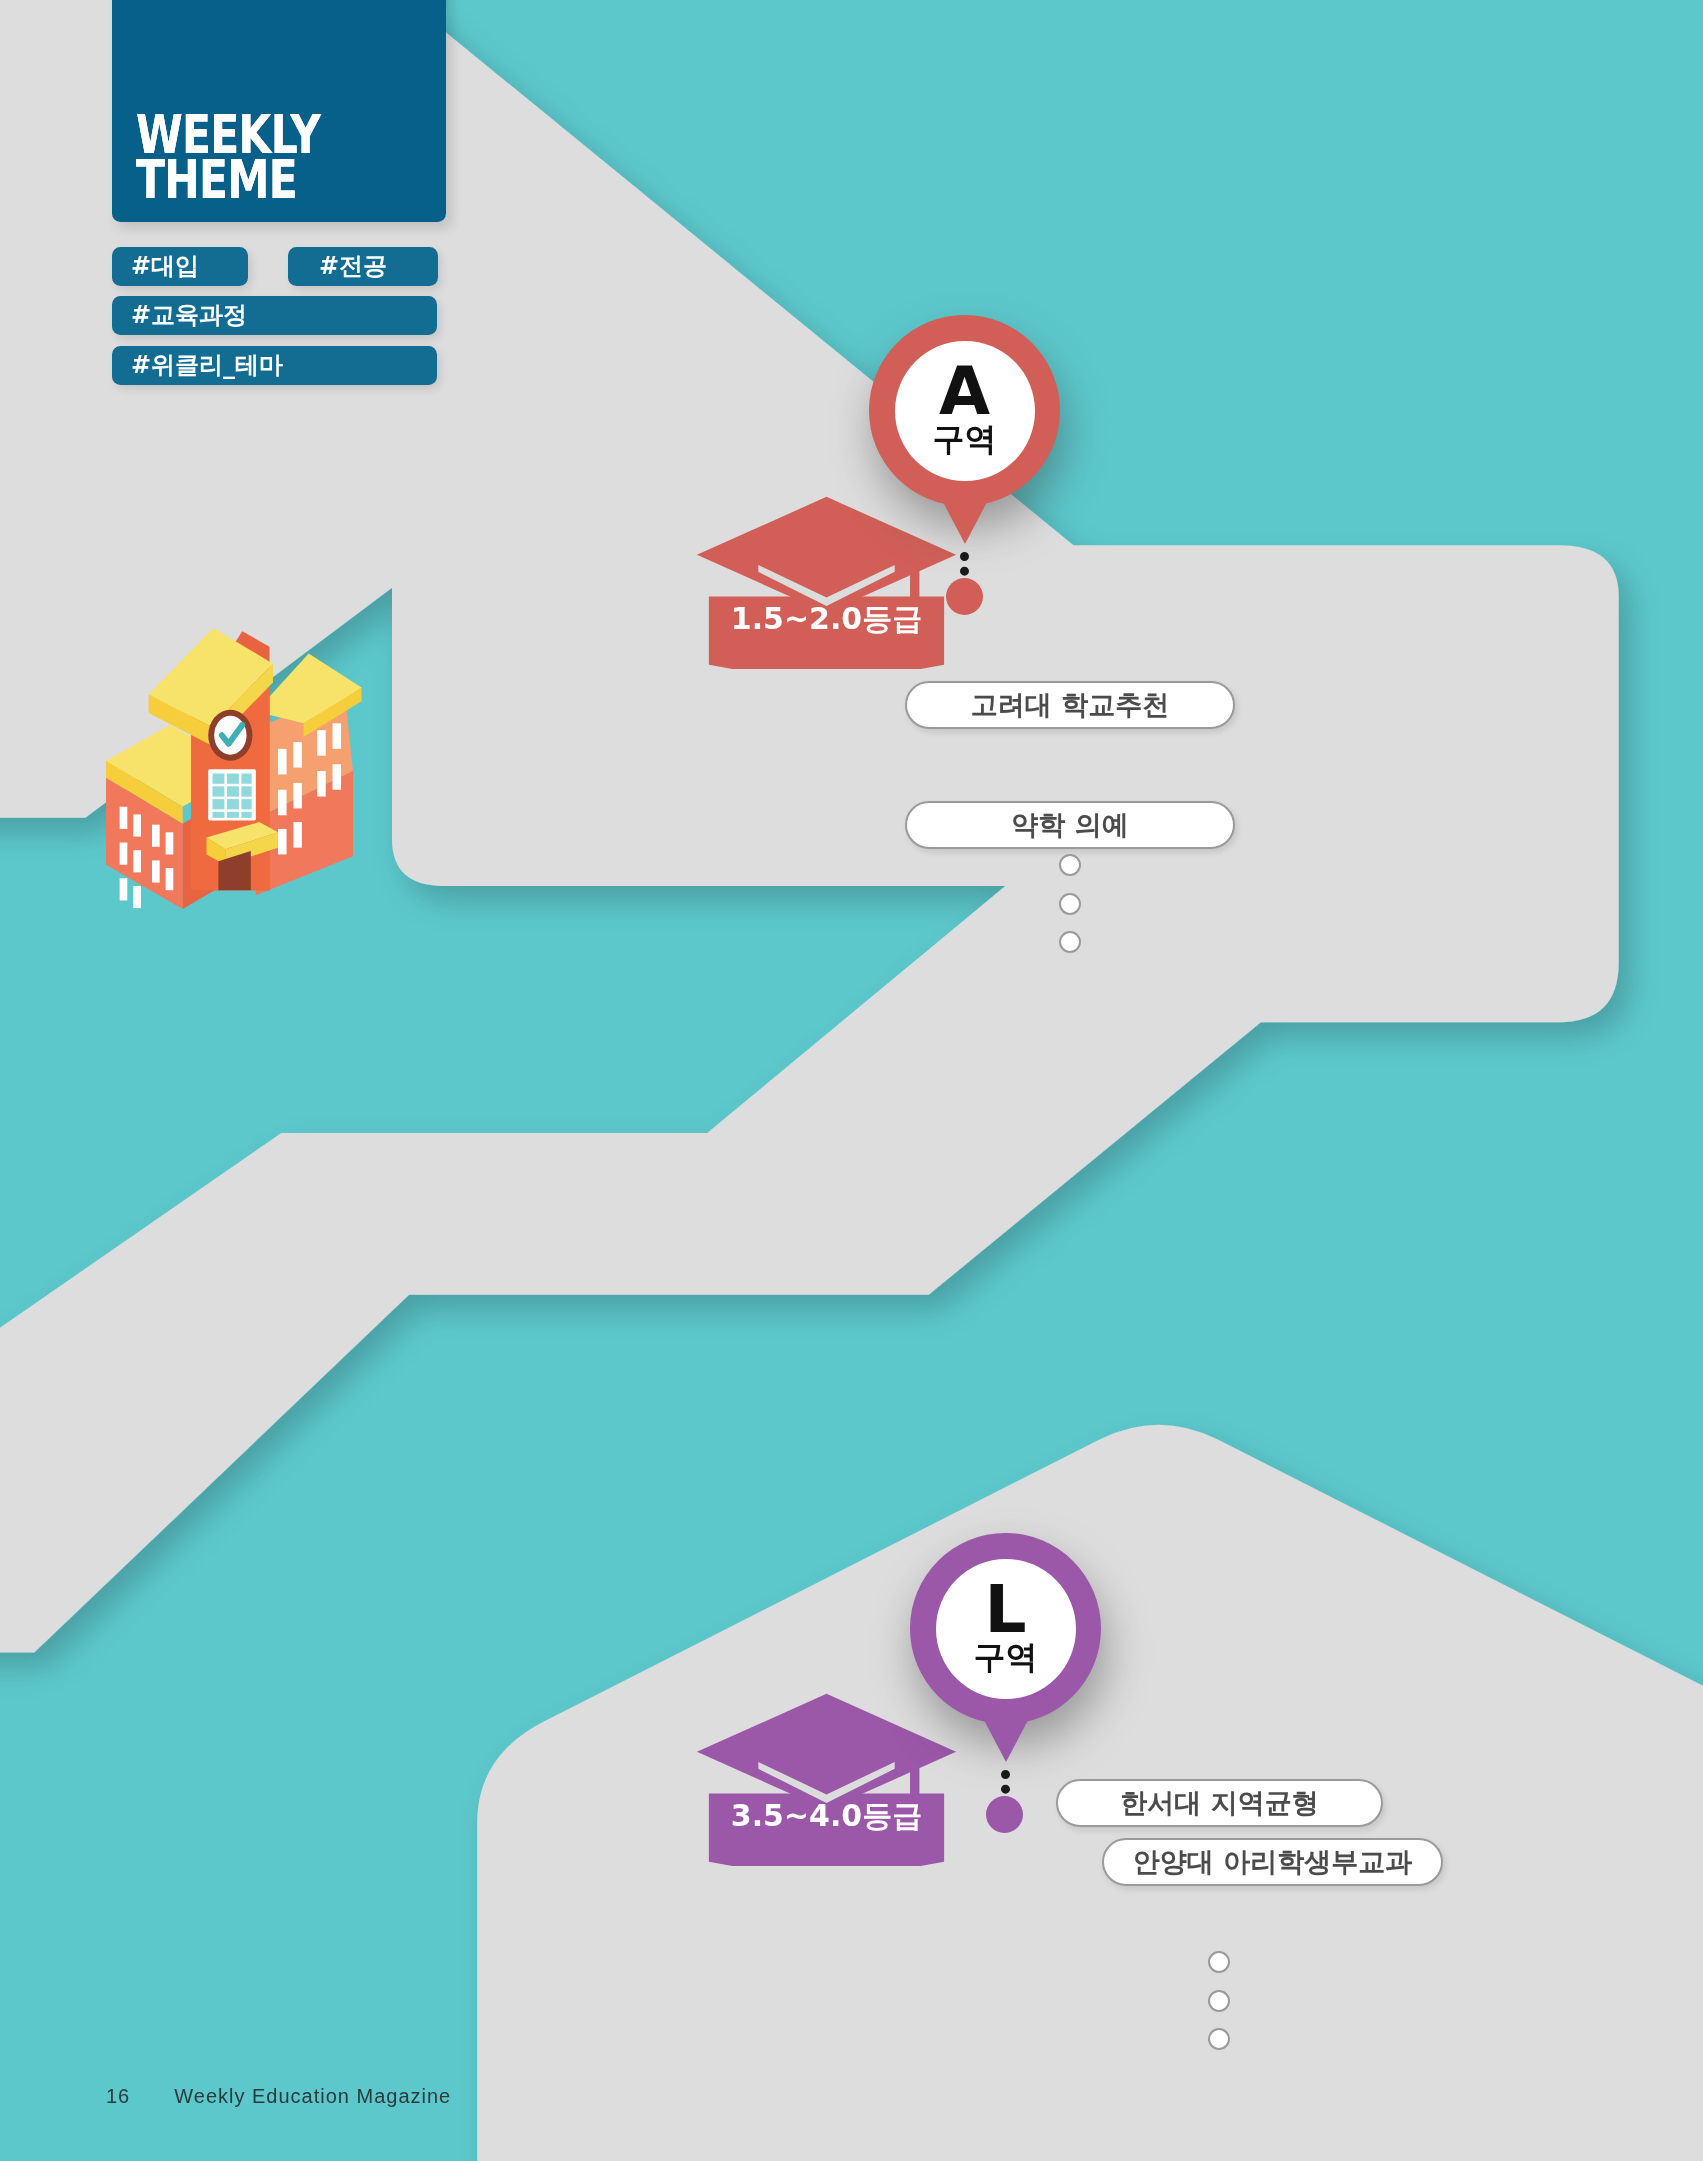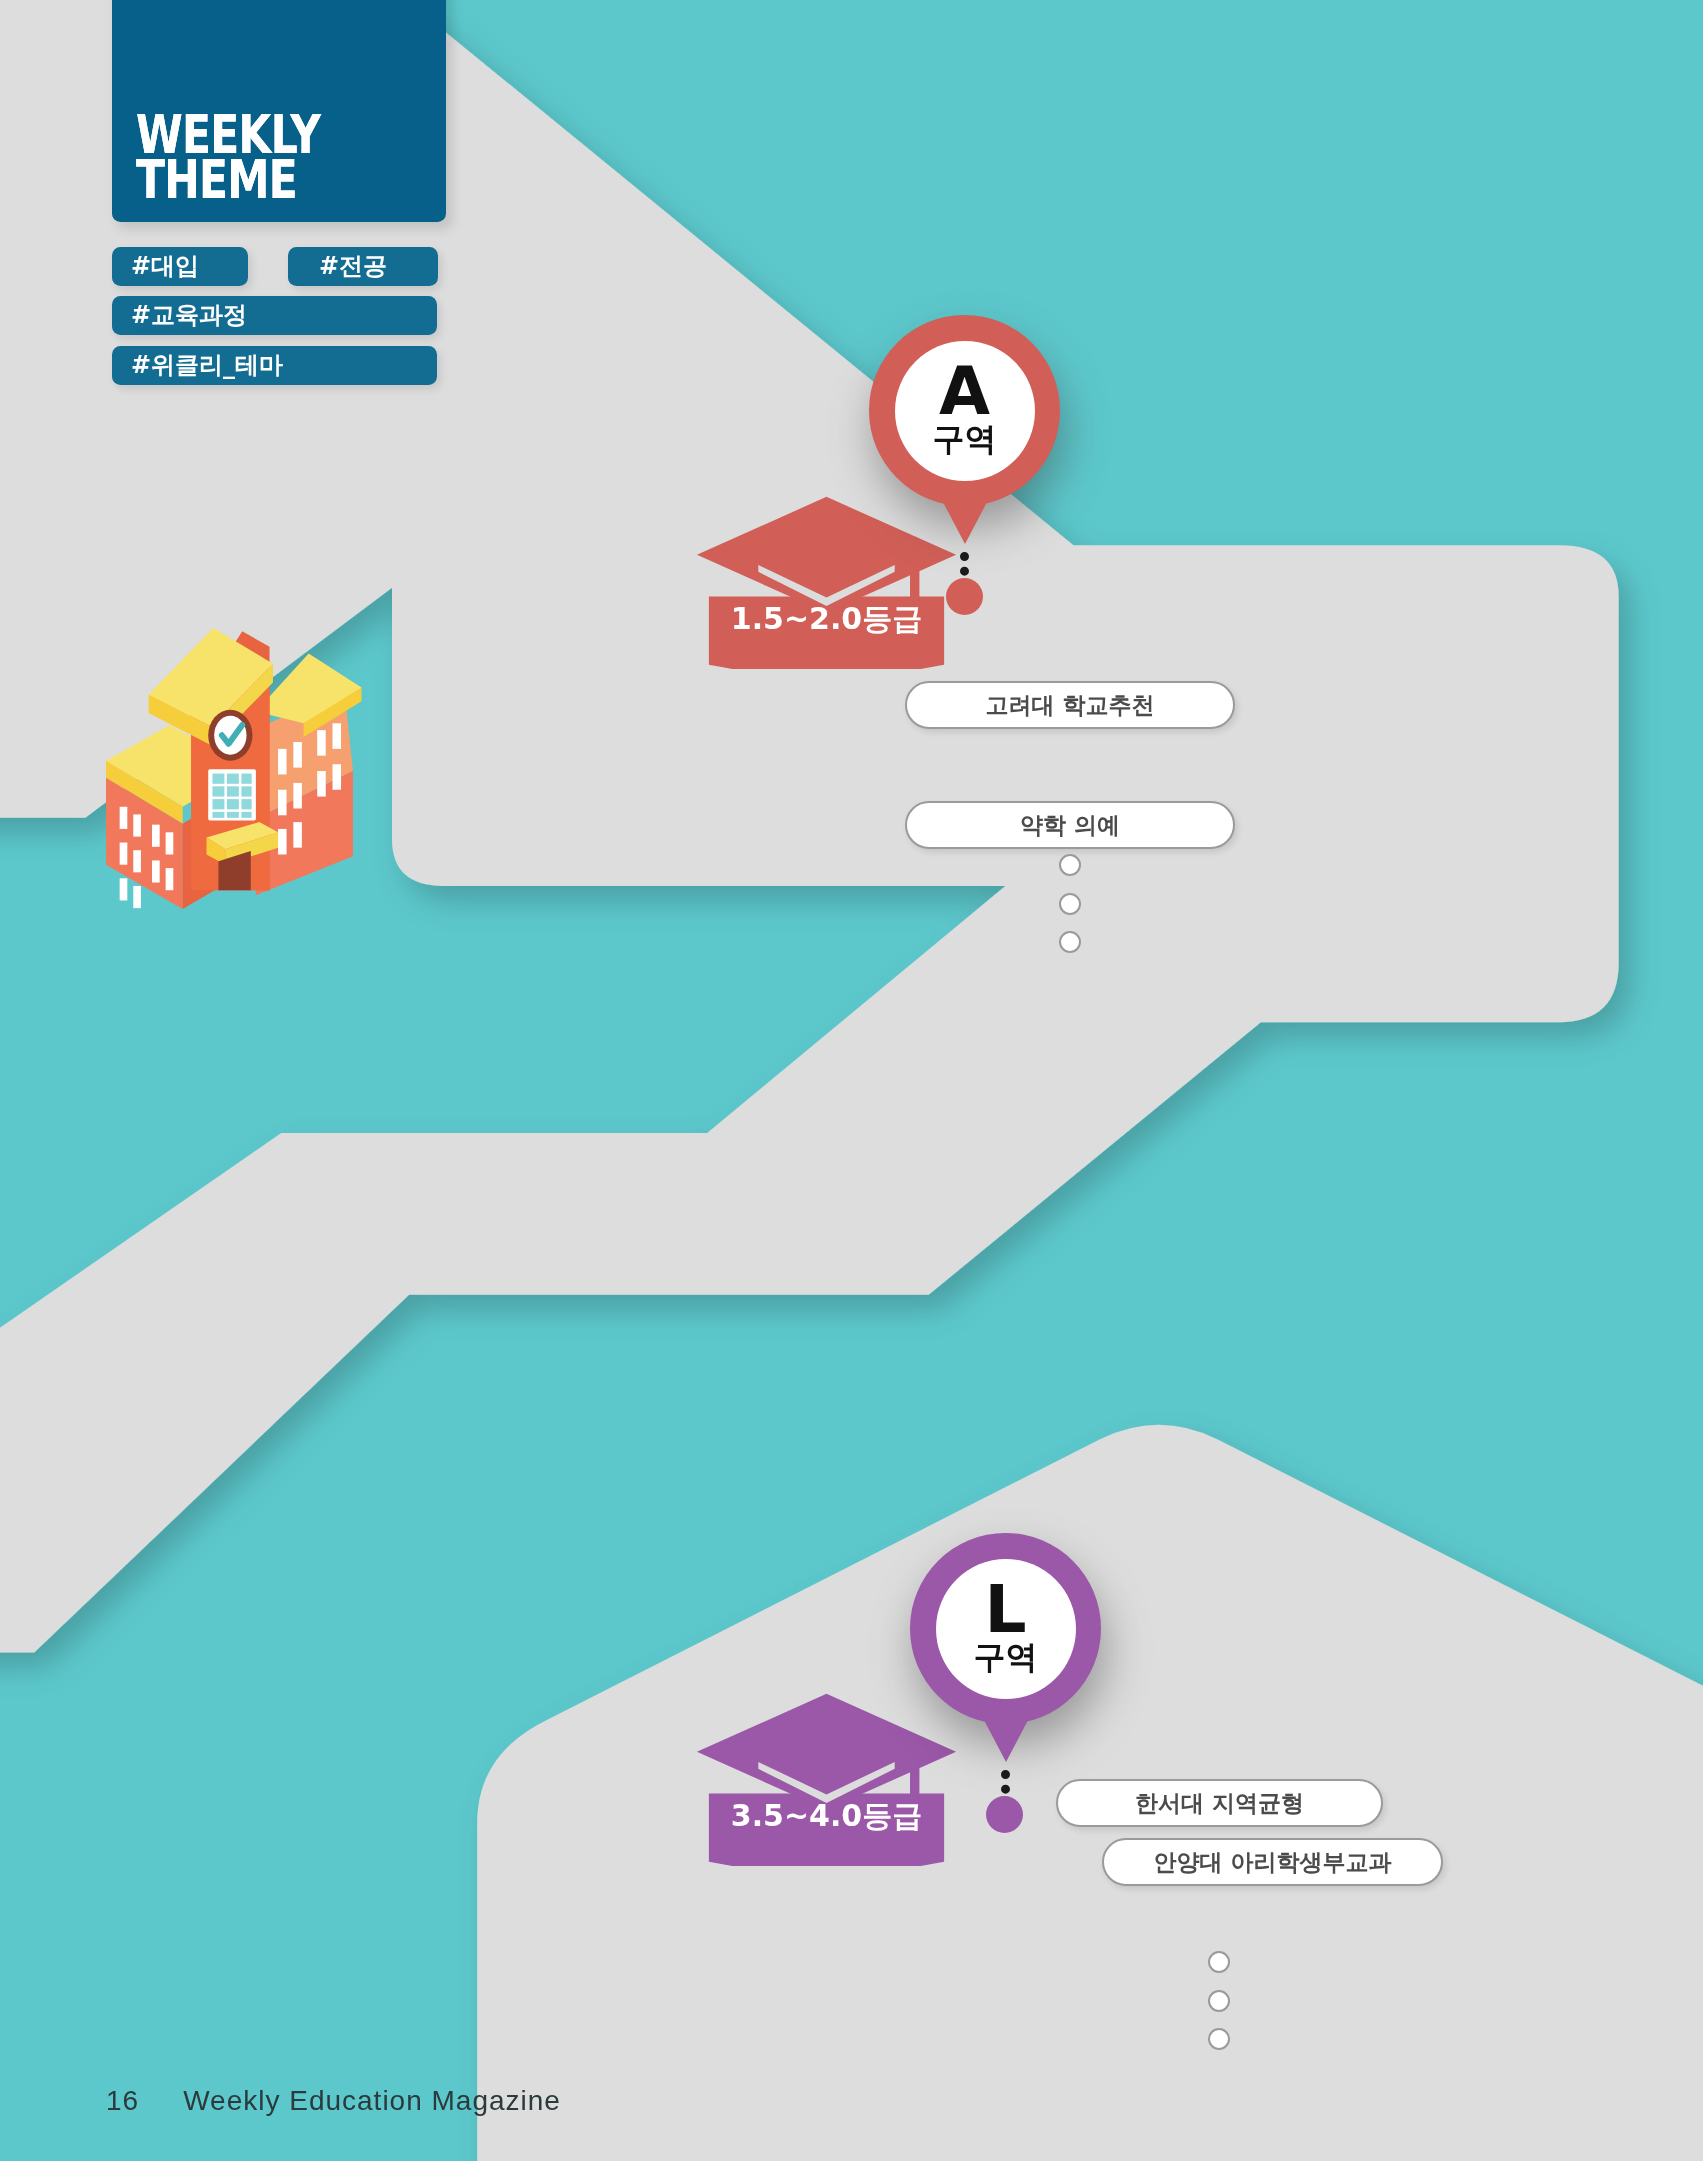--- a/index.html
+++ b/index.html
@@ -164,42 +164,42 @@
     position: absolute;
     background: #ffffff;
     border: 2.6px solid #9A9A9A;
     border-radius: 24px;
     height: 48px;
     line-height: 44px;
     text-align: center;
     color: #4B4B4B;
     font-family: "DejaVu Sans", sans-serif;
     font-weight: 700;
-    font-size: 23px;
+    font-size: 27px;
     box-sizing: border-box;
     box-shadow: 2.6px 3.4px 6.8px rgba(0,0,0,0.10);
     white-space: nowrap;
   }
   .ell {
     position: absolute;
     width: 22px;
     height: 22px;
     border-radius: 50%;
     background: #ffffff;
     border: 2.6px solid #9A9A9A;
     box-sizing: border-box;
   }
 
   
   #footer {
     position: absolute;
     left: 106px;
     top: 2085px;
     color: #2B3A3C;
-    font-size: 28px;
+    font-size: 20px;
     letter-spacing: 1px;
     font-family: "Liberation Sans", sans-serif;
   }
   #footer .pg { margin-right: 44px; }
 </style>
 </head>
 <body>
 
 <div id="page">
 

